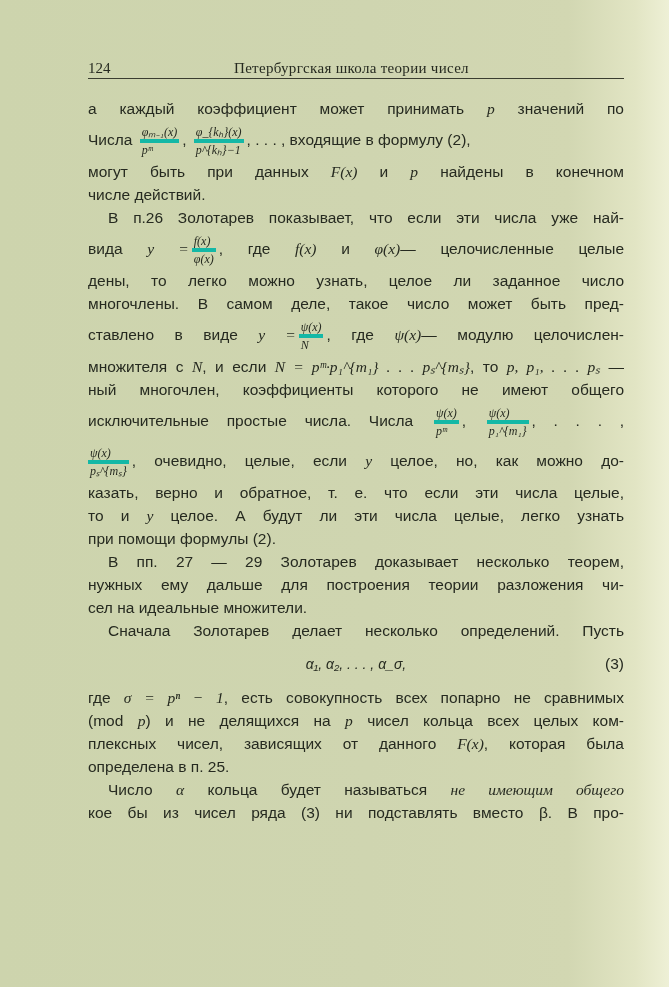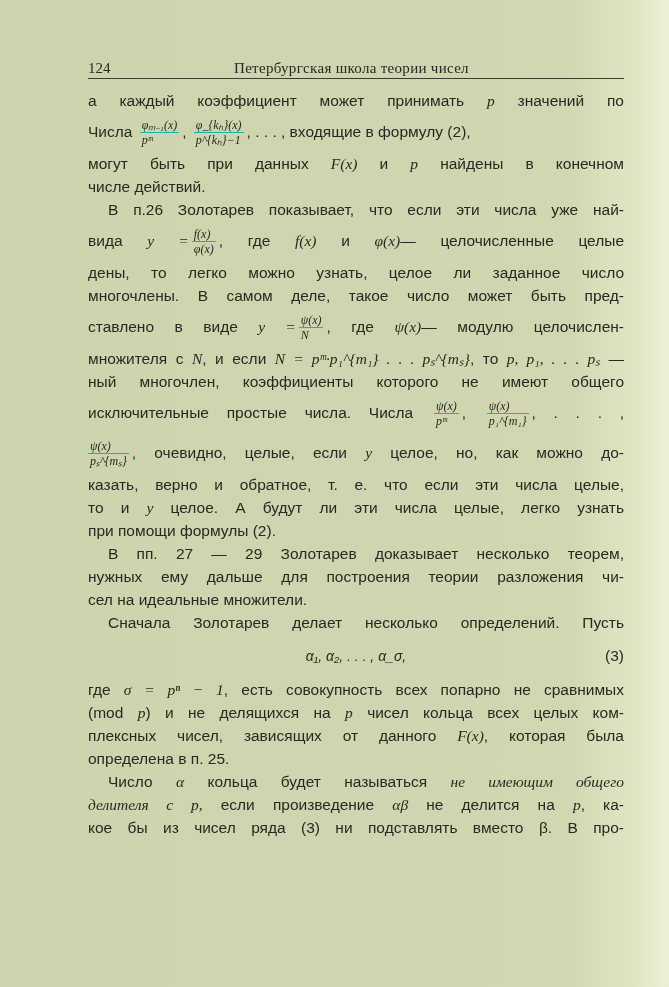--- a/index.html
+++ b/index.html
@@ -12,28 +12,28 @@
     }
     .page { position: absolute; left: 88px; top: 56px; width: 536px; }
     .header {
       position: relative; height: 22px;
       border-bottom: 1.5px solid #3a3d30;
       font-size: 15px;
       text-align: right;
     }
     .header .num { position: absolute; left: 0; top: 4px; }
     .header .title { position: absolute; left: 146px; top: 4px; letter-spacing: 0.3px; }
-    .body { font-family: "Liberation Sans", sans-serif; font-size: 15.5px; line-height: 23px; margin-top: 10px; }
+    .body { font-family: "Liberation Sans", sans-serif; font-size: 15.5px; line-height: 23px; margin-top: 18px; }
     .line { display: block; white-space: nowrap; text-align: justify; text-align-last: justify; height: 23px; }
     .line.last { text-align-last: left; }
     .indent { padding-left: 20px; }
     .tall { height: 40px; line-height: 40px; }
     .m { font-family: "Liberation Serif", serif; font-style: italic; }
     .frac { display: inline-block; vertical-align: middle; text-align: center; font-family: "Liberation Serif", serif; font-style: italic; font-size: 12px; line-height: 14px; margin: 0 3px; }
-    .frac .num2 { display: block; border-bottom: 1px solid #14b8a6; padding: 0 2px; }
+    .frac .num2 { display: block; border-bottom: 4px solid #14b8a6; padding: 0 2px; }
     .frac .den { display: block; padding: 0 2px; }
     .eq { position: relative; height: 44px; line-height: 44px; text-align: center; font-family: Liberation Sans, sans-serif; font-style: italic; font-size: 14px; }
     .eq .eqnum { position: absolute; right: 0; top: 0; font-style: normal; font-size: 15.5px; }
     .it { font-family: Liberation Serif, serif; font-style: italic; }
   </style>
 </head>
 <body>
 
 <div class="page">
   <div class="header">
@@ -98,16 +98,15 @@
       <span>α₁,  α₂,  . . . ,  α_σ,</span>
       <span class="eqnum">(3)</span>
     </div>
 
     <span class="line"><span>где</span> <span class="m">σ = pⁿ − 1</span><span>, есть совокупность всех попарно не сравнимых</span></span>
     <span class="line"><span>(mod</span> <span class="m">p</span><span>) и не делящихся на</span> <span class="m">p</span> <span>чисел кольца всех целых ком-</span></span>
     <span class="line"><span>плексных чисел, зависящих от данного</span> <span class="m">F(x)</span><span>, которая была</span></span>
     <span class="line last">определена в п. 25.</span>
 
     <span class="line indent"><span>Число</span> <span class="m">α</span> <span>кольца будет называться</span> <span class="it">не имеющим общего</span></span>
-    <span class="line"><span class="it">делителя с p,</span> <span>если произведение</span> <span class="m">αβ</span> <span>не делится на</span> <span class="m">p</span><span>, ка-</span></span>
     <span class="line">кое бы из чисел ряда (3) ни подставлять вместо β.  В про-</span>
   </div>
 </div>
 
 </body></html>

